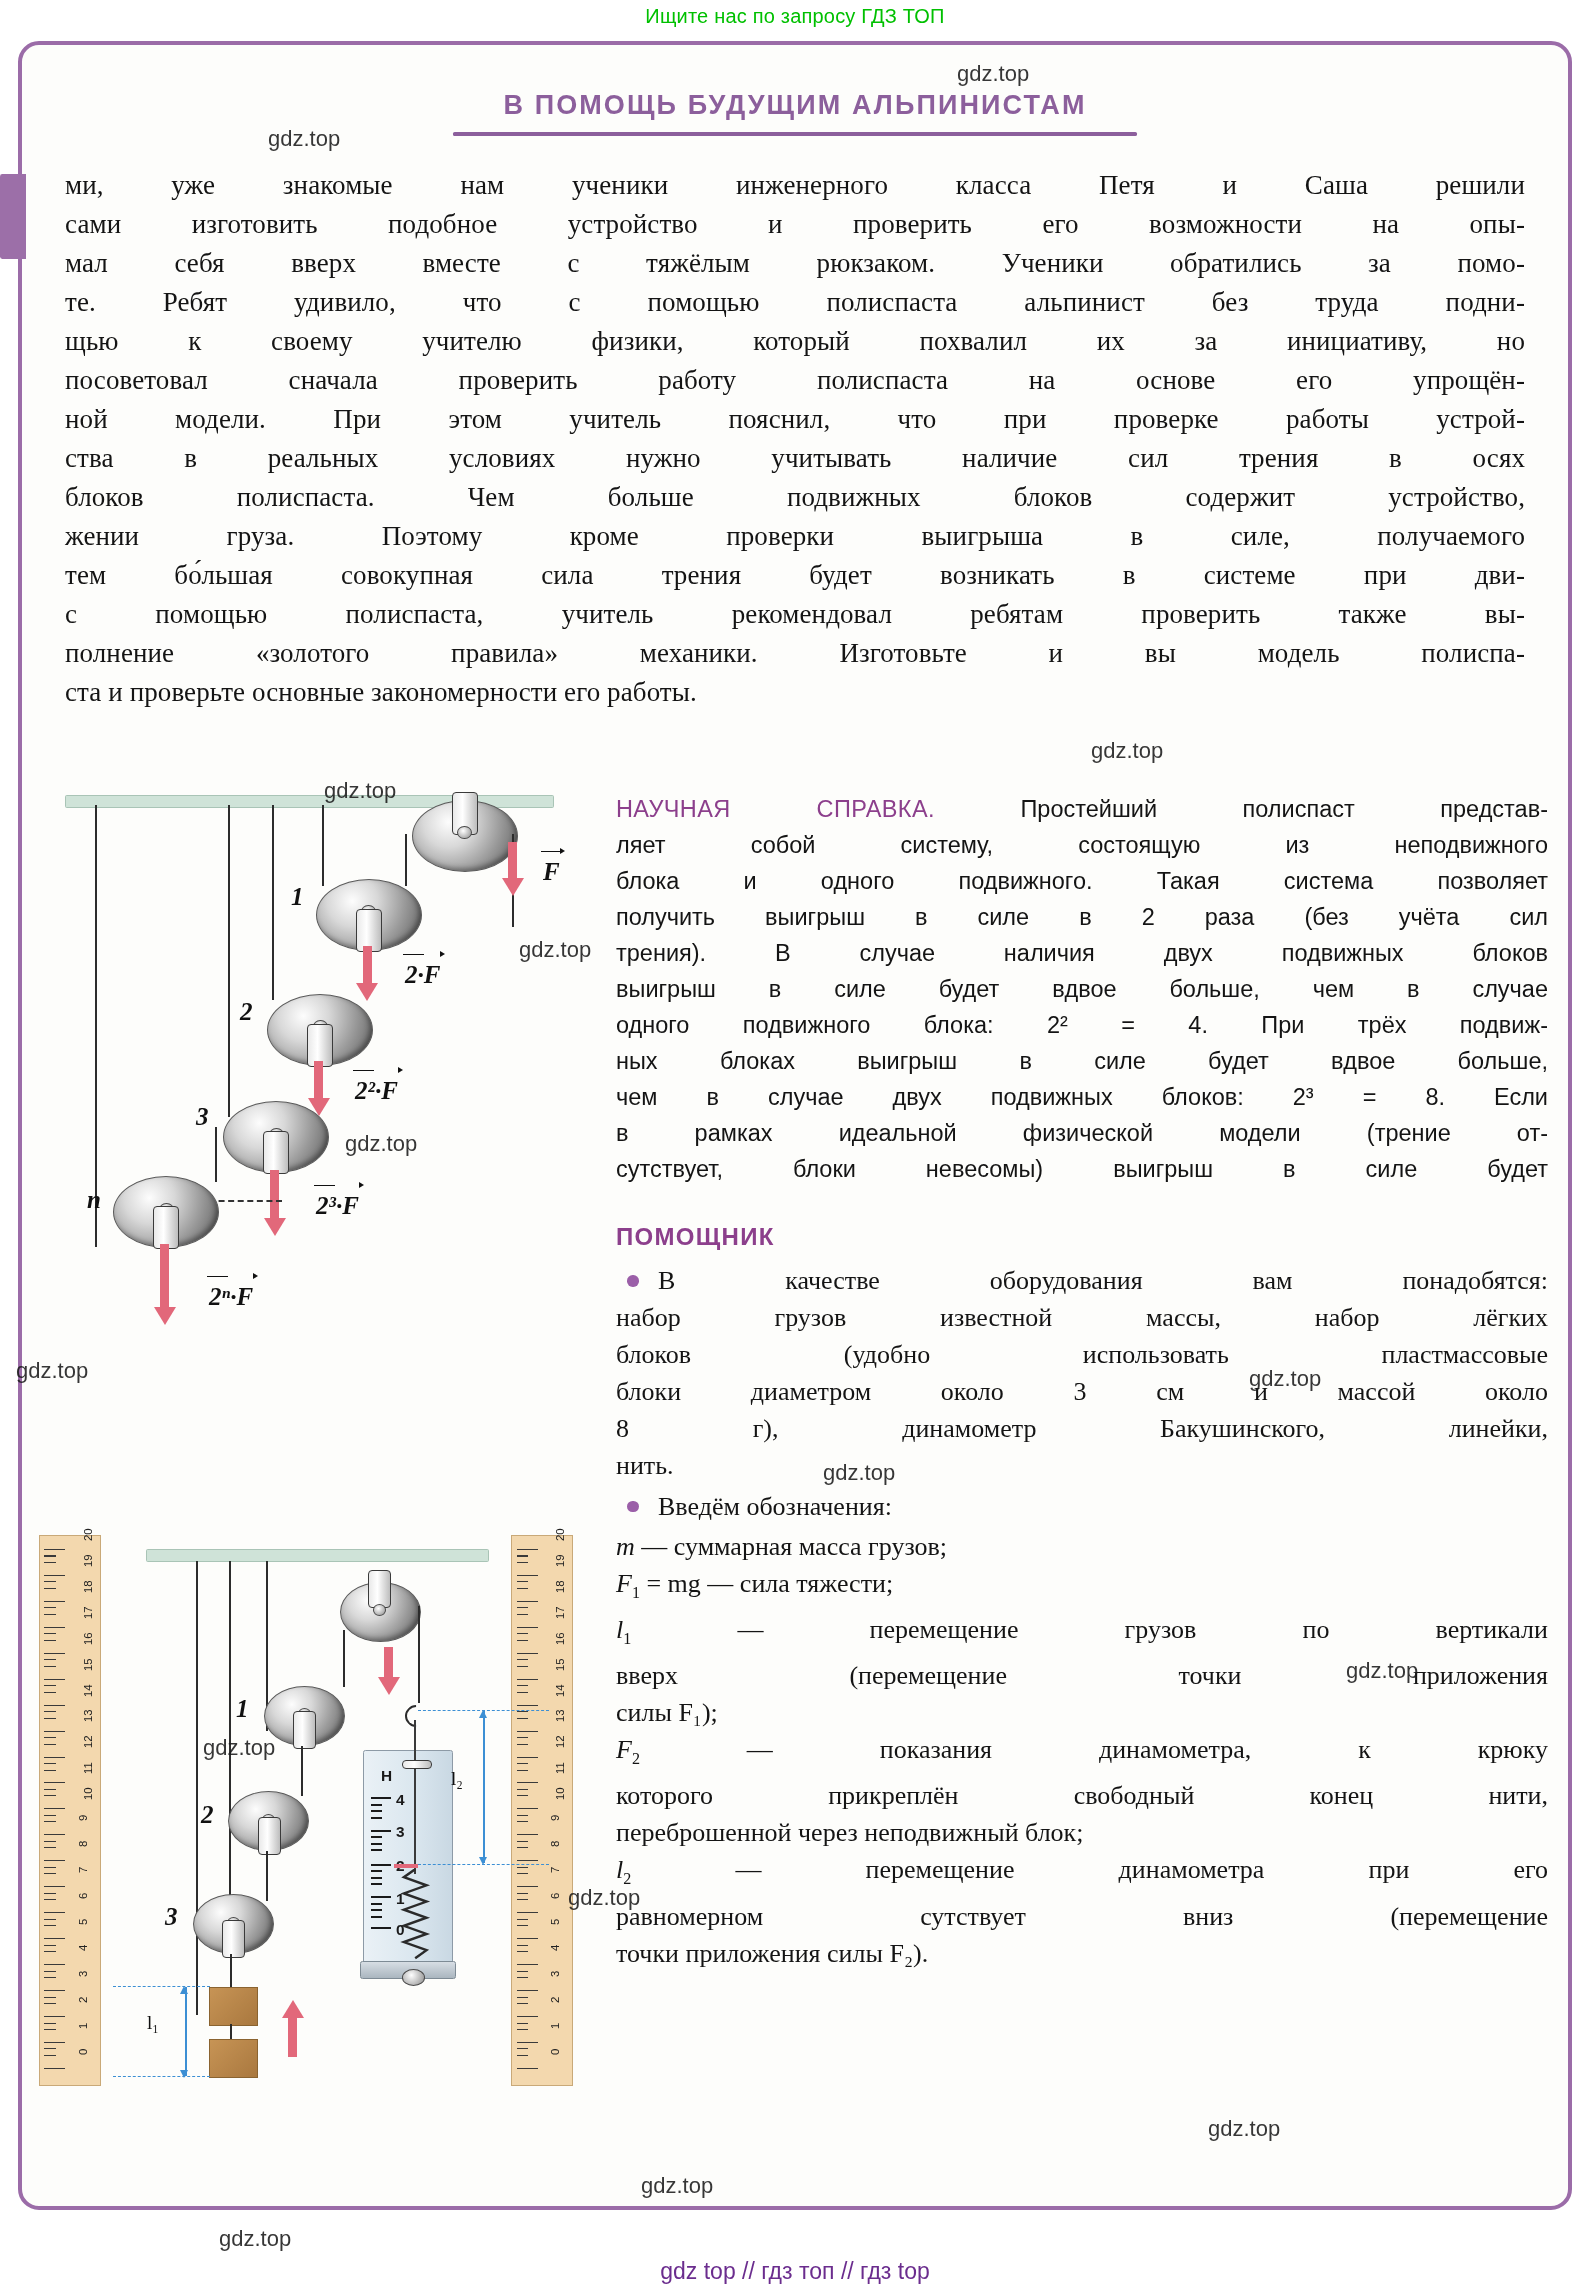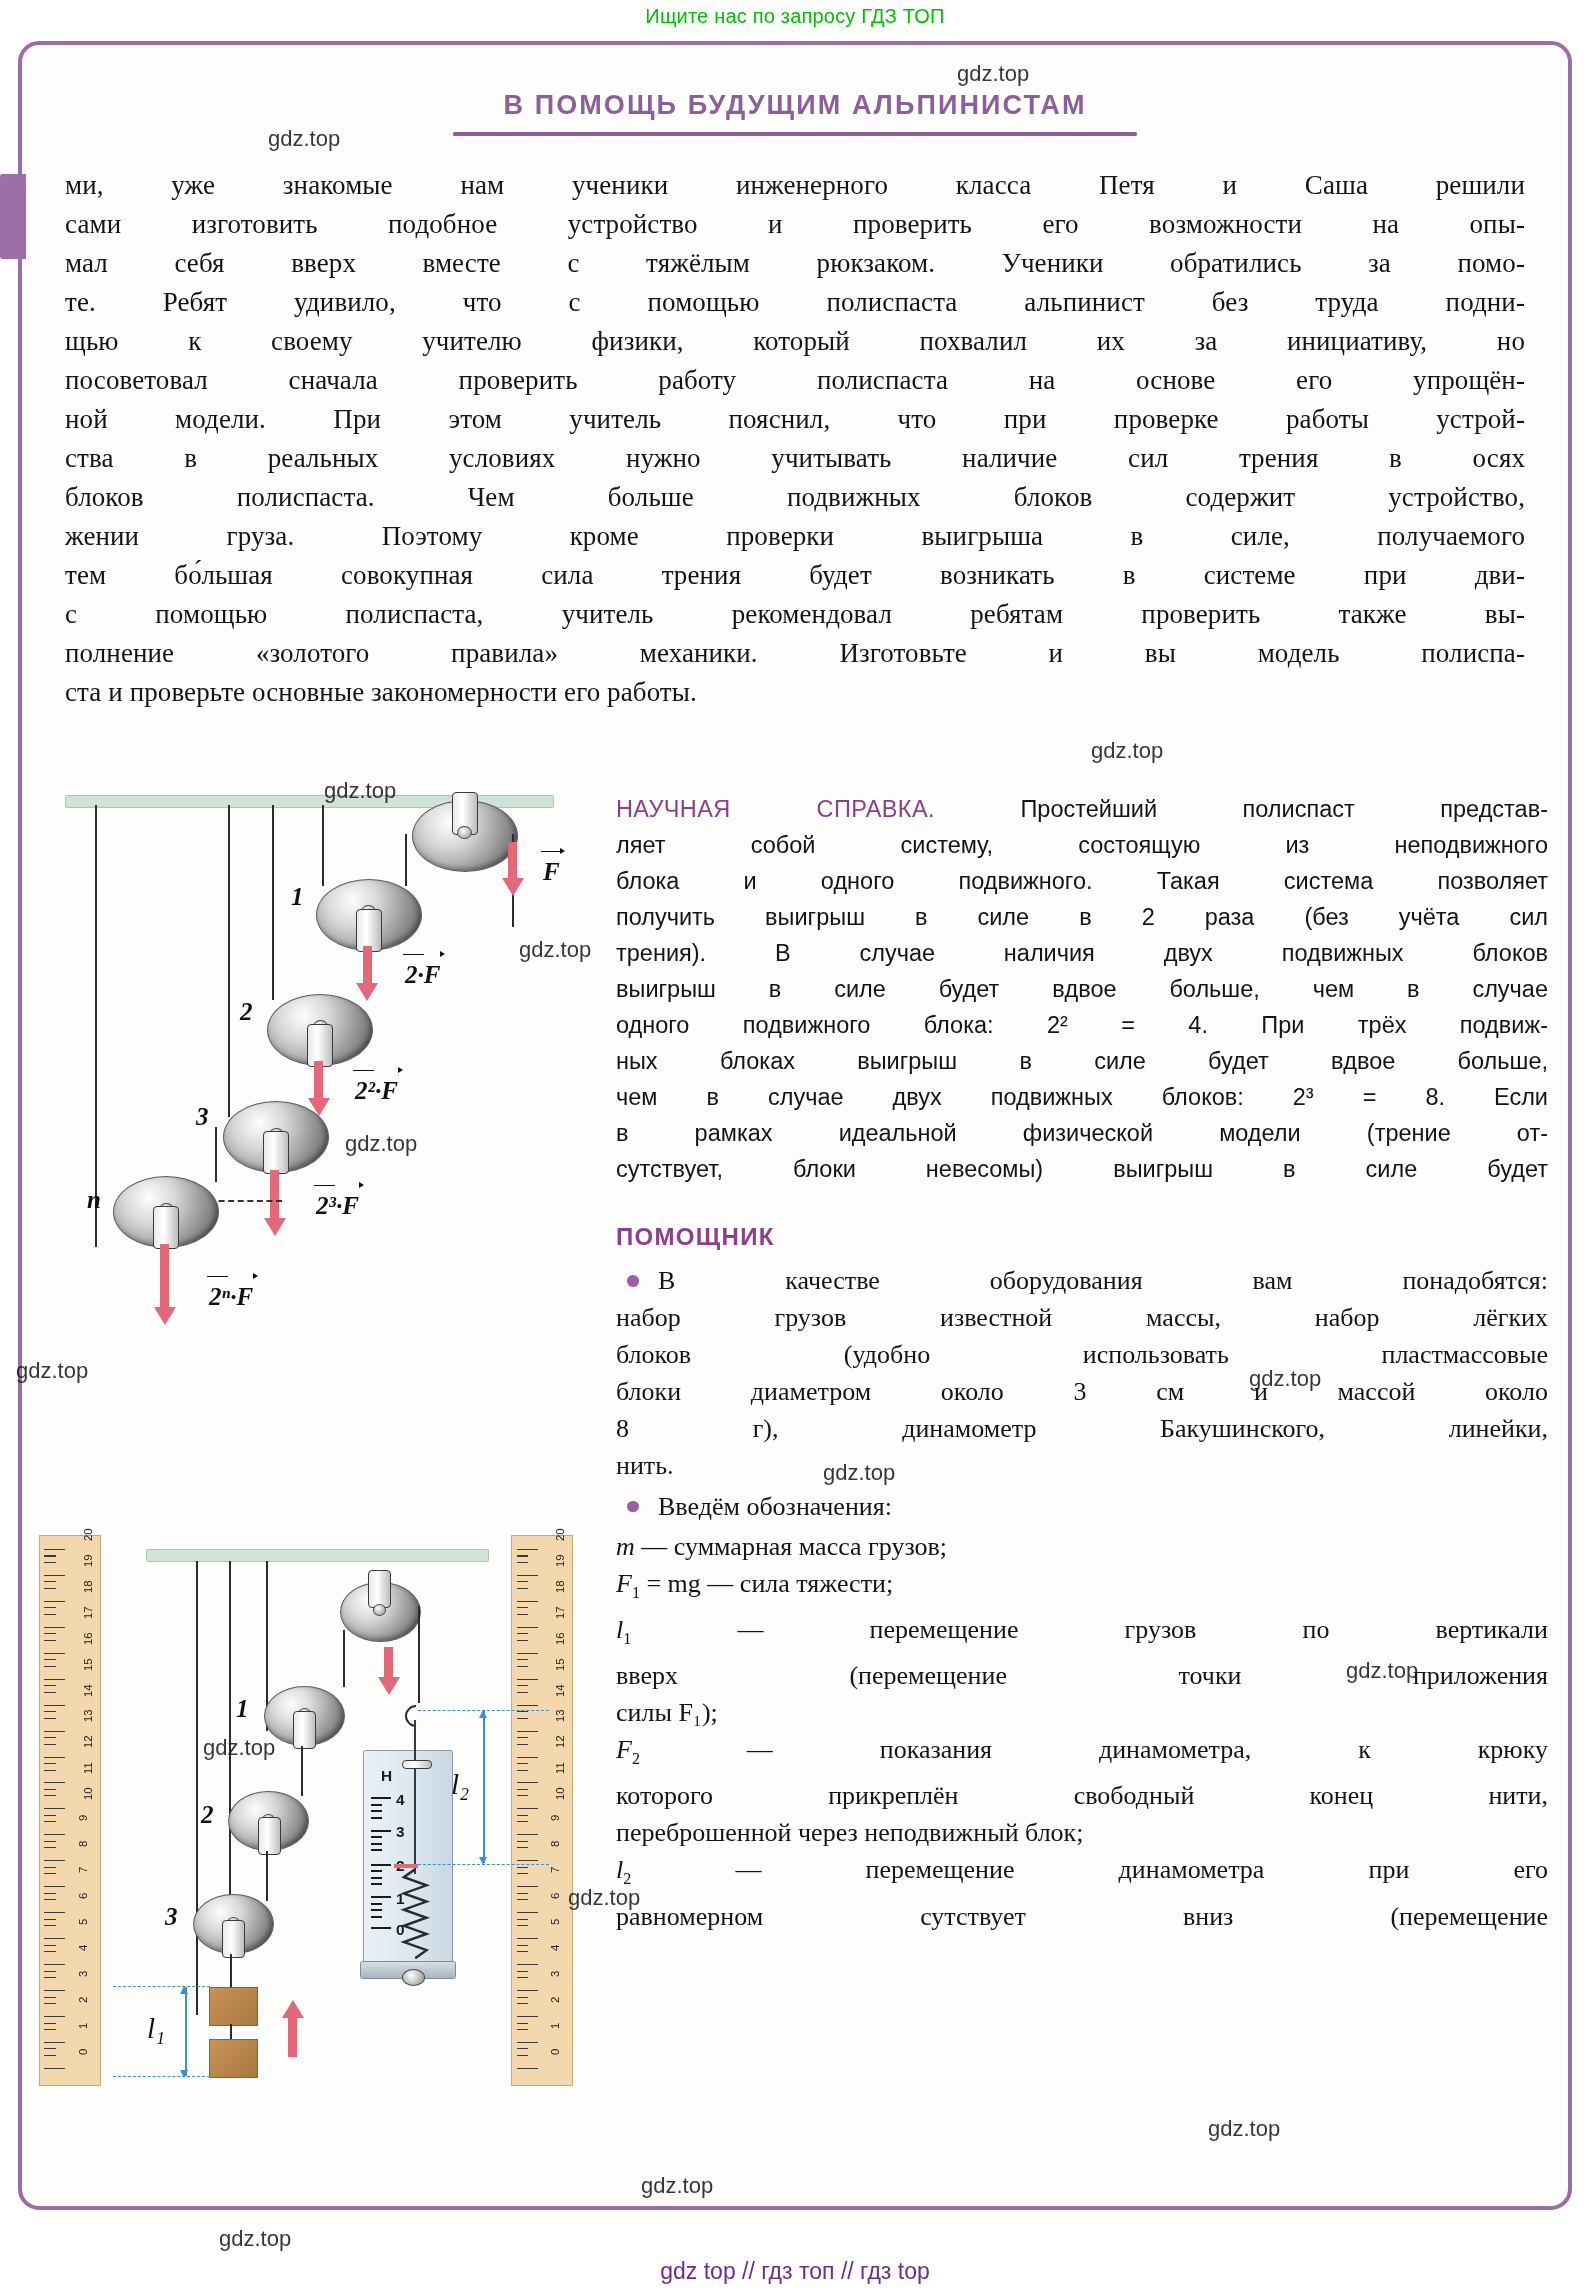--- a/index.html
+++ b/index.html
@@ -170,21 +170,21 @@
   }
   .dyn-scale-num{
     position:absolute;font-family:"Liberation Sans",sans-serif;
     font-size:15.4px;font-weight:bold;color:#1a1a1a;
   }
   .dyn-tick{position:absolute;background:#1a1a1a;height:1.6px;}
   .dim-dash{position:absolute;border-top:1.6px dashed #3c8fd4;}
   .dim-line{position:absolute;background:#3c8fd4;width:1.6px;}
   .dim-ah-u{position:absolute;width:0;height:0;border-left:4.9px solid transparent;border-right:4.9px solid transparent;border-bottom:8px solid #3c8fd4;}
   .dim-ah-d{position:absolute;width:0;height:0;border-left:4.9px solid transparent;border-right:4.9px solid transparent;border-top:8px solid #3c8fd4;}
-  .dim-lbl{position:absolute;font-family:"Liberation Serif",serif;font-style:italic;font-size:29px;color:#111;}
+  .dim-lbl{position:absolute;font-family:"Liberation Serif",serif;font-size:19px;color:#111;}
   .weight{
     position:absolute;background:linear-gradient(135deg,#c79455,#a9783f);
     border:0.8px solid #8a6330;
   }
   .hook{position:absolute;border:2.4px solid #2c2c2c;border-radius:50%;border-top-color:transparent;border-right-color:transparent;}
 </style>
 </head>
 <body>
 
 <div class="promo">
@@ -616,20 +616,21 @@
       <div class="ln"><span>которого прикреплён свободный конец нити,</span></div>
       <div class="ln free"><span>переброшенной через неподвижный блок;</span></div>
     </div>
 
     <div>
       <div class="ln">
         <i class="v">l</i><sub>2</sub>
         <span>— перемещение динамометра при его</span>
       </div>
       <div class="ln"><span>равномерном сутствует вниз (перемещение</span></div>
+      <div class="ln free"><span>точки приложения силы F₂).</span></div>
     </div>
   </div>
 </div>
 
 <div class="footer">
   <span>gdz top  //  гдз топ  //  гдз top</span>
 </div>
 
 <div id="wm-layer">
     <div class="wm" style="left: 957px; top: 61px;">gdz.top</div>

